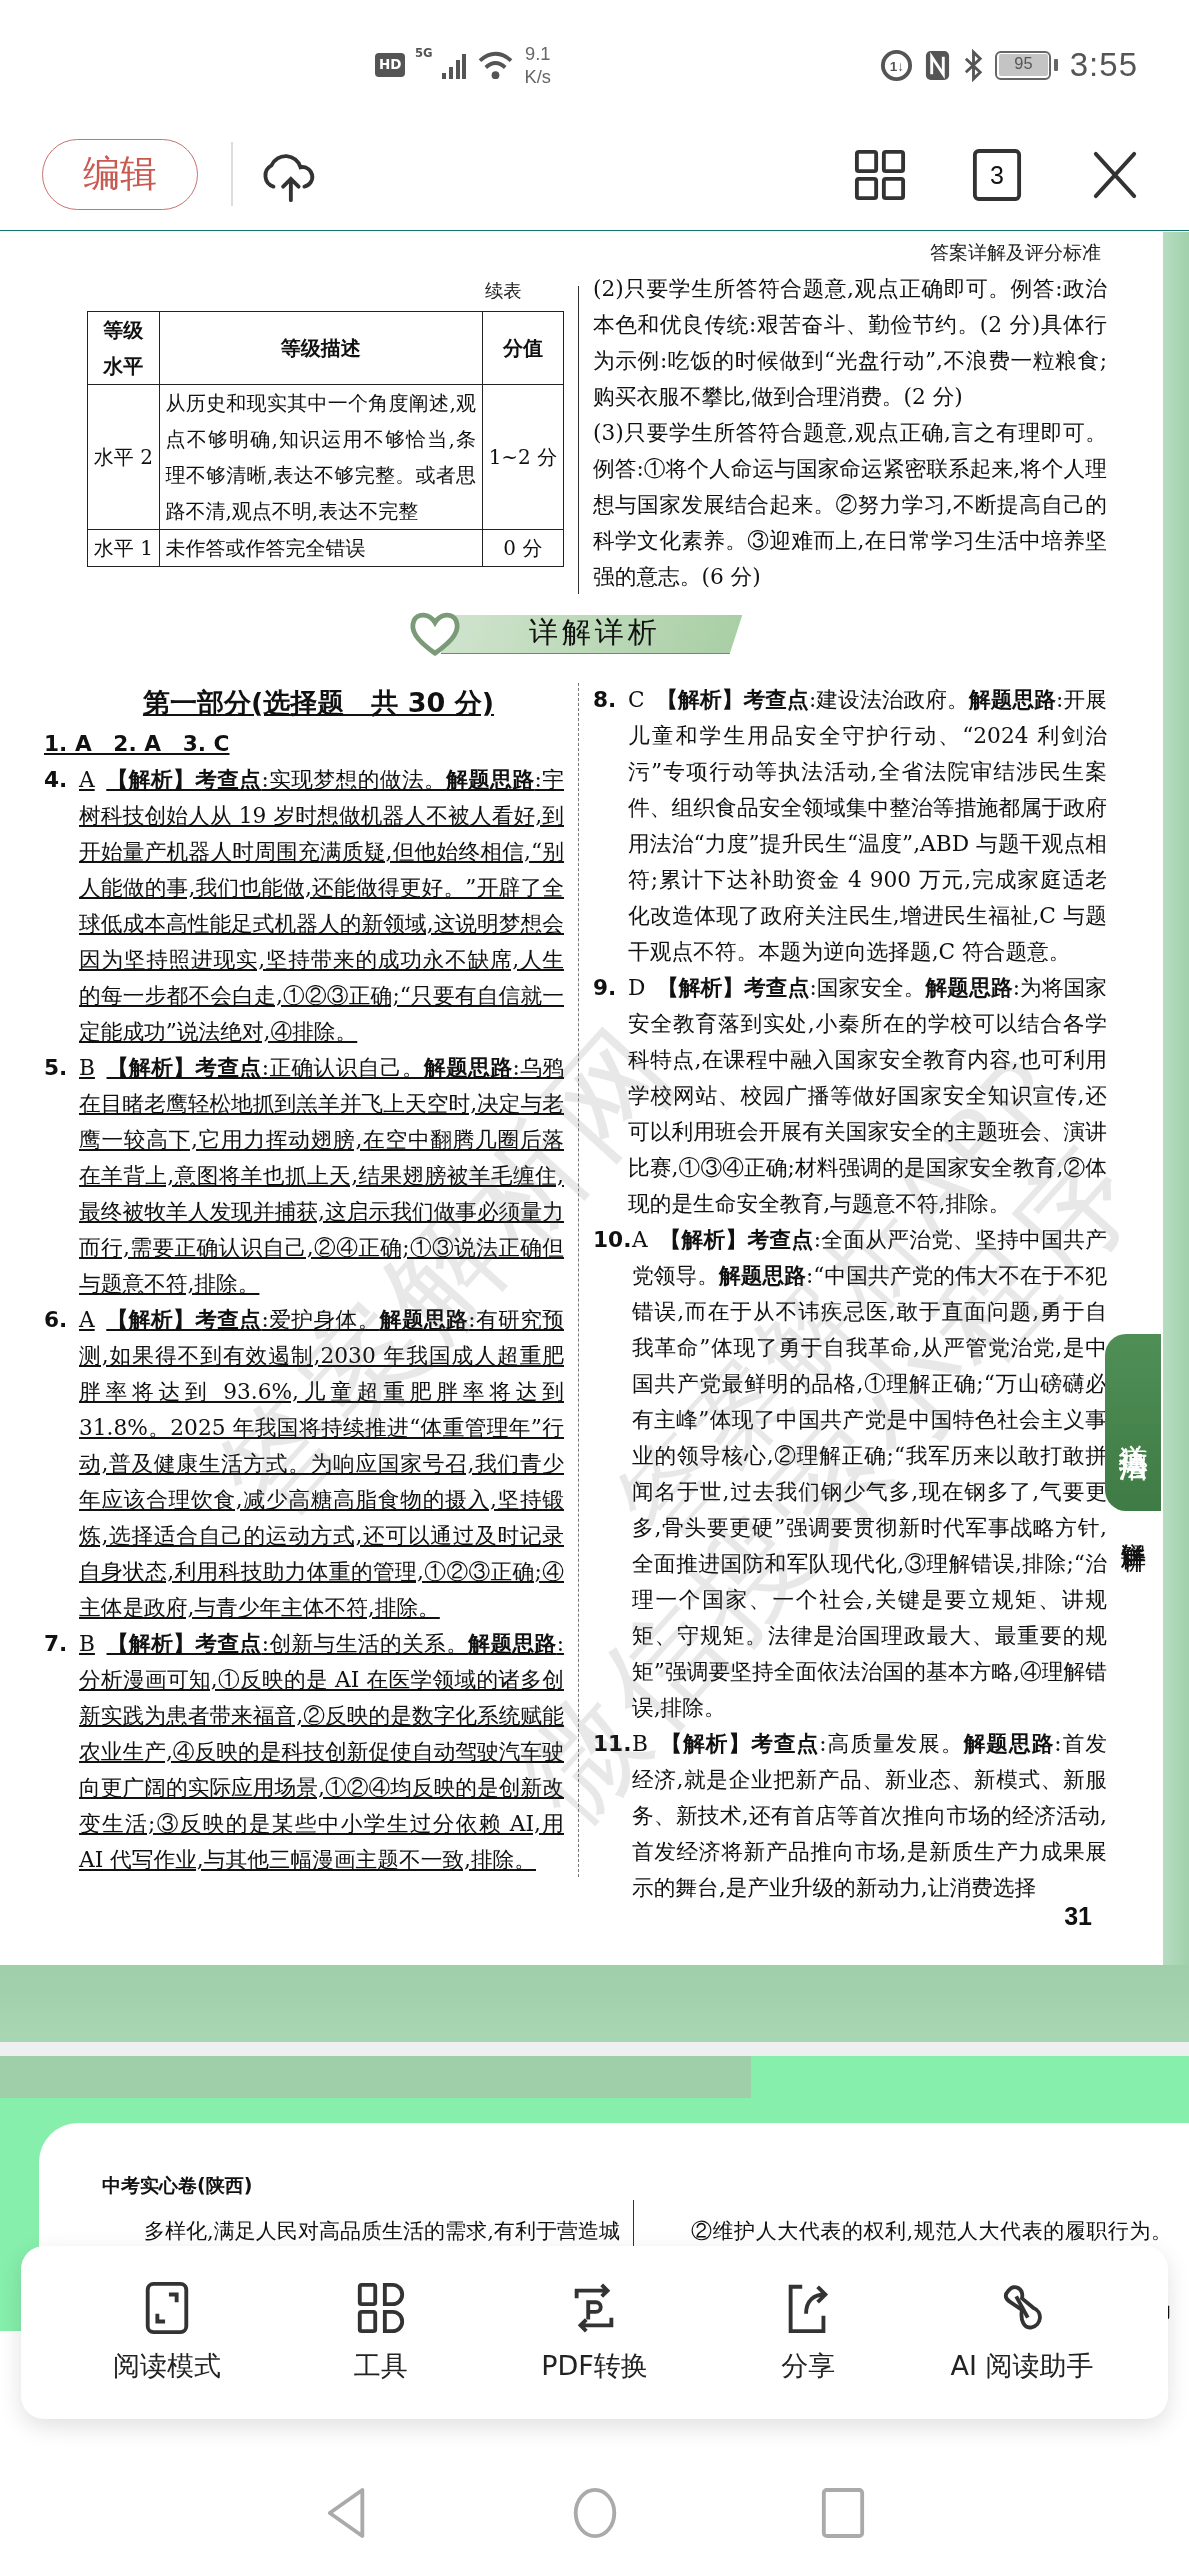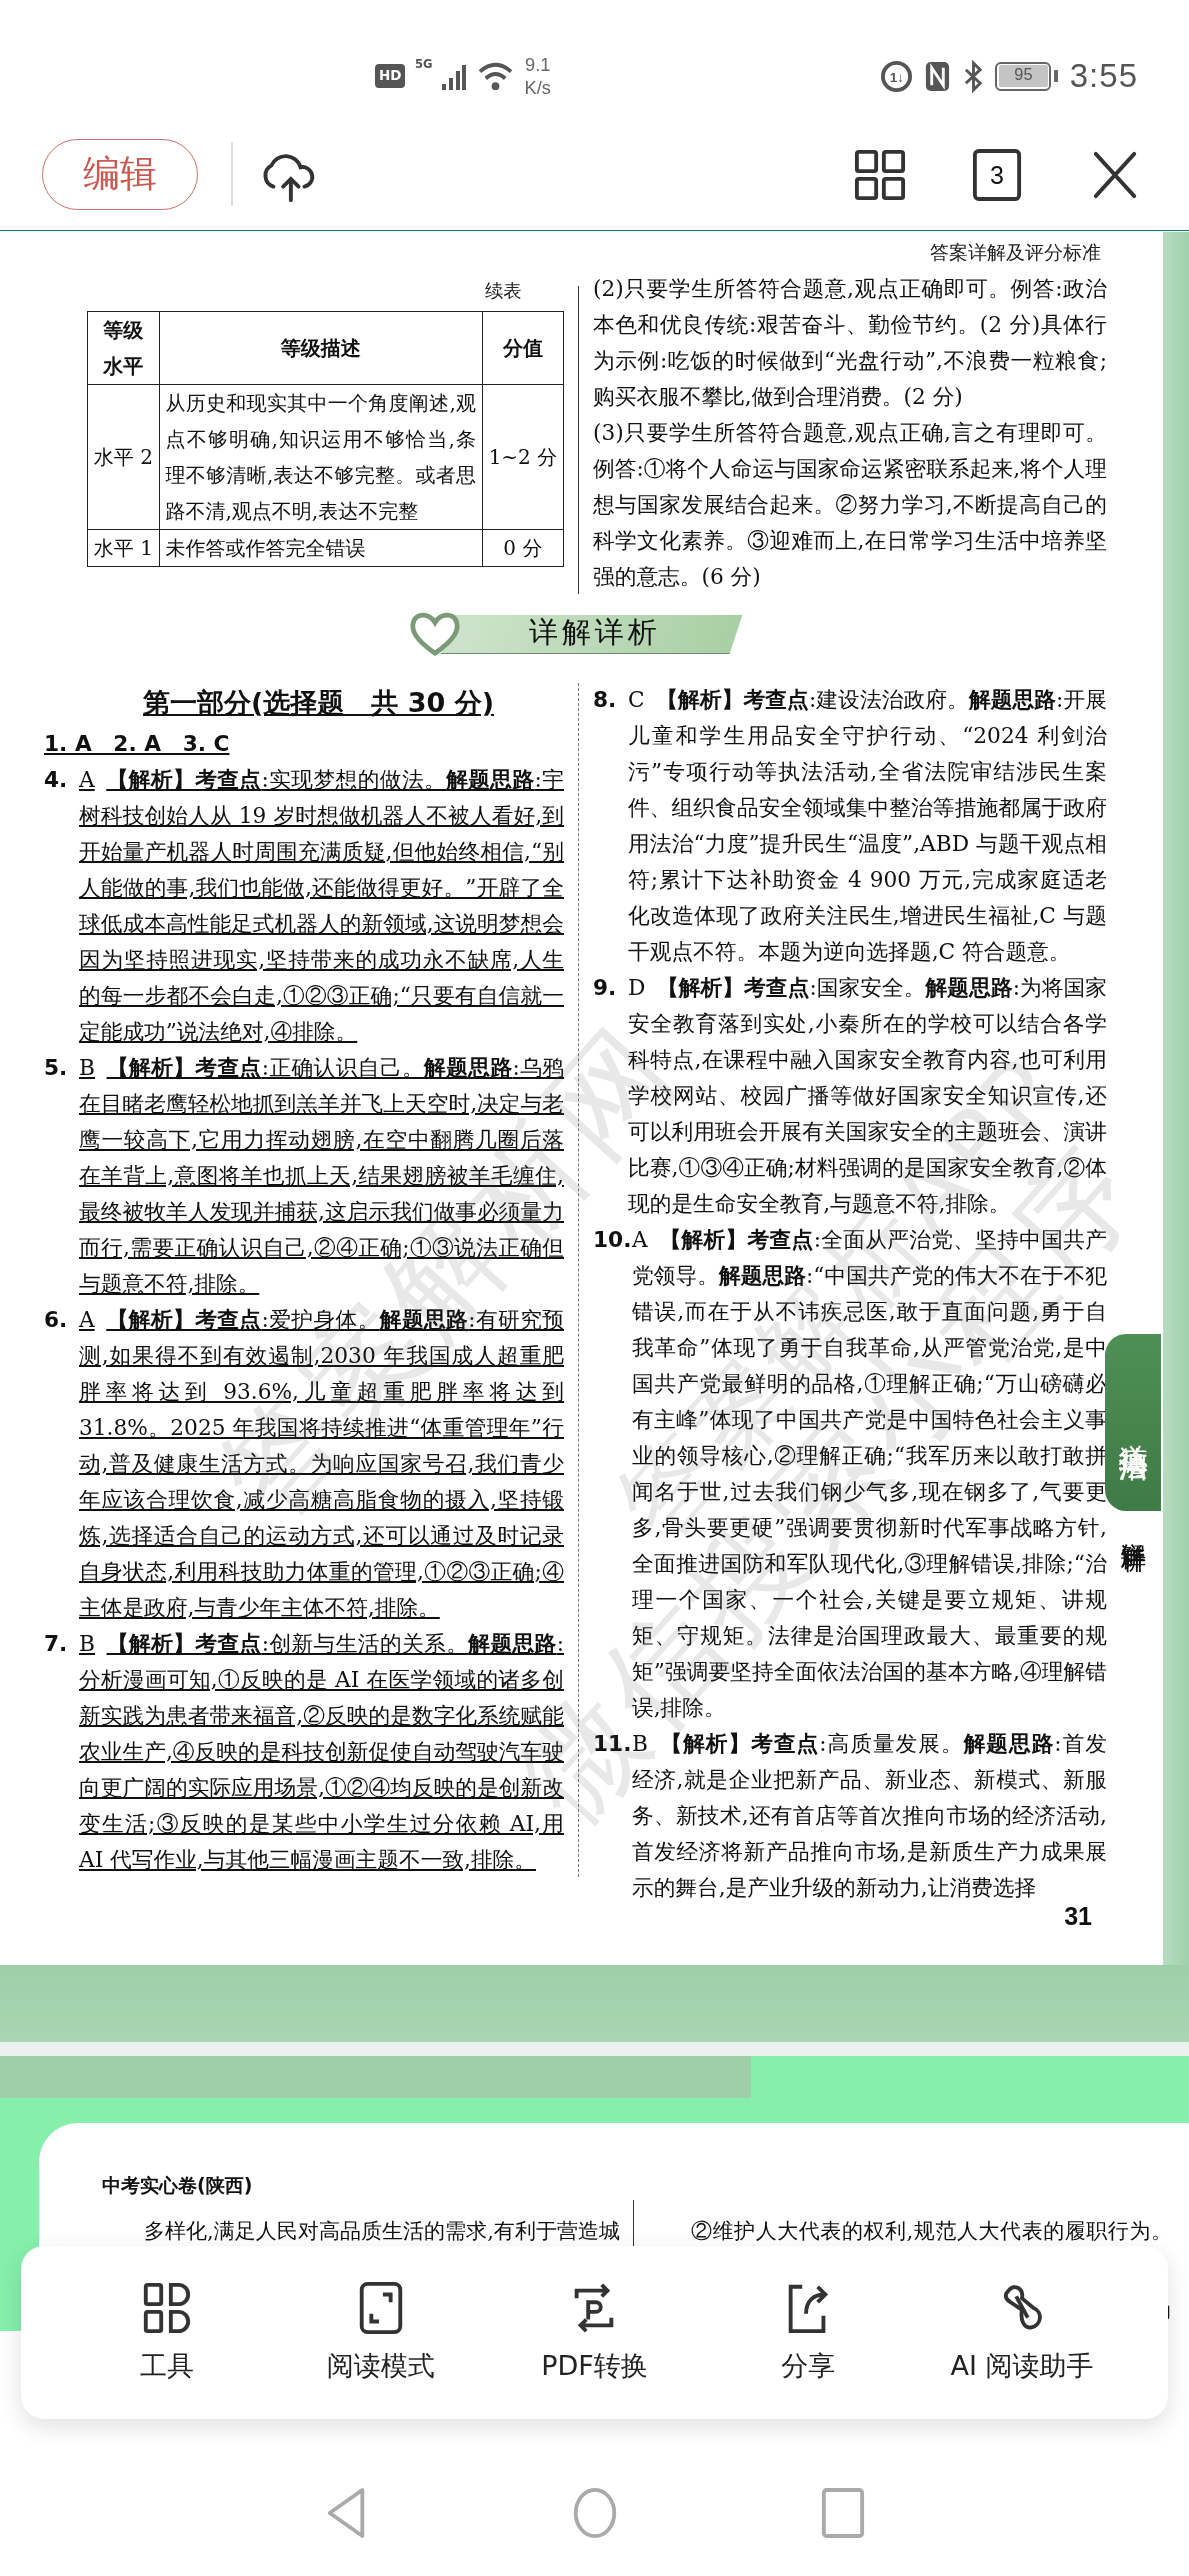--- a/index.html
+++ b/index.html
@@ -1,20 +1,20 @@
 <!DOCTYPE html>
 <html><head>
 <meta charset="utf-8">
 <style>
   * { box-sizing: border-box; margin: 0; padding: 0; }
   html, body { width: 1190px; height: 2576px; overflow: hidden; background: #ffffff; }
   body { position: relative; font-family: "DejaVu Sans", "Liberation Sans", sans-serif; color: #111; }
 
   
-  .status-bar { position: absolute; left: 0; top: 11px; width: 1171px; height: 125px; background: #fff; padding-left: 18px; }
+  .status-bar { position: absolute; left: 0; top: 0; width: 1171px; height: 125px; background: #fff; padding-left: 18px; }
   .sb-center { position: absolute; left: 375px; top: 42px; display: flex; align-items: center; gap: 9.6px; color: #555; }
   .sb-hd { background: #555; color: #fff; font-size: 13.5px; font-weight: bold; border-radius: 3.9px; padding: 4.8px 3.9px; line-height: 1; }
   .sb-5g { font-size: 11.6px; font-weight: bold; align-self: flex-start; margin-top: 3.9px; }
   .sb-signal { display: flex; align-items: flex-end; gap: 2.9px; height: 27px; }
   .sb-signal i { display: block; width: 3.9px; background: #555; }
   .sb-speed { font-size: 18.3px; line-height: 23px; color: #666; text-align: center; font-family: "Liberation Sans", sans-serif; }
   .sb-right { position: absolute; right: 33px; top: 46px; display: flex; align-items: center; gap: 11.6px; color: #555; }
   .sb-battery { display: flex; align-items: center; gap: 2.9px; }
   .sb-batt-body { width: 56px; height: 29px; border: 2.9px solid #666; border-radius: 5.8px; padding: 1.9px; }
   .sb-batt-fill { width: 100%; height: 100%; background: #c4c4c4; border-radius: 1.9px; font-size: 16.4px; line-height: 19px; text-align: center; color: #555; font-family: "Liberation Sans", sans-serif; }
@@ -273,36 +273,36 @@
     <div class="p2-col" style="left:691px; top:154px; width:481px;">
       <div style="text-align:justify;">②维护人大代表的权利,规范人大代表的履职行为。(4 分)</div>
       <div style="text-align:justify;">(3)只要学生所答符合题意,观点正确,答出三点即可。例答:①为民营企业发展营造公平的竞争</div>
     </div>
   </div>
 </div>
 
 <div class="sheet">
   <div class="sheet-item">
     <svg viewBox="0 0 56 56">
+        <rect x="8" y="3" width="40" height="50" rx="6" stroke="#333" stroke-width="4" fill="none"></rect>
+        <path d="M30 14 h8 v8 M18 34 v8 h8" stroke="#333" stroke-width="4" fill="none"></path>
+      </svg>
+    <span class="sheet-label">阅读模式</span>
+  </div>
+  <div class="sheet-item">
+    <svg viewBox="0 0 56 56">
         <rect x="6" y="4" width="16" height="20" rx="2" stroke="#333" stroke-width="4" fill="none"></rect>
         <path d="M32 4 h8 a10 10 0 0 1 0 20 h-8 z" stroke="#333" stroke-width="4" fill="none"></path>
         <rect x="6" y="32" width="16" height="20" rx="2" stroke="#333" stroke-width="4" fill="none"></rect>
         <path d="M32 32 h8 a10 10 0 0 1 0 20 h-8 z" stroke="#333" stroke-width="4" fill="none"></path>
       </svg>
     <span class="sheet-label">工具</span>
   </div>
   <div class="sheet-item">
     <svg viewBox="0 0 56 56">
-        <rect x="8" y="3" width="40" height="50" rx="6" stroke="#333" stroke-width="4" fill="none"></rect>
-        <path d="M30 14 h8 v8 M18 34 v8 h8" stroke="#333" stroke-width="4" fill="none"></path>
-      </svg>
-    <span class="sheet-label">阅读模式</span>
-  </div>
-  <div class="sheet-item">
-    <svg viewBox="0 0 56 56">
         <path d="M10 18 V10 h32 M36 4 l6 6 l-6 6" stroke="#333" stroke-width="4" fill="none"></path>
         <path d="M46 38 V46 h-32 M20 52 l-6 -6 l6 -6" stroke="#333" stroke-width="4" fill="none"></path>
         <path d="M22 40 V22 h8 a5 5 0 0 1 0 10 h-8" stroke="#333" stroke-width="4" fill="none"></path>
       </svg>
     <span class="sheet-label">PDF转换</span>
   </div>
   <div class="sheet-item">
     <svg viewBox="0 0 56 56">
         <path d="M22 6 H10 V52 H44 V36" stroke="#333" stroke-width="4" fill="none"></path>
         <path d="M26 34 C26 20 34 14 46 14 M38 6 l8 8 l-8 8" stroke="#333" stroke-width="4" fill="none"></path>

